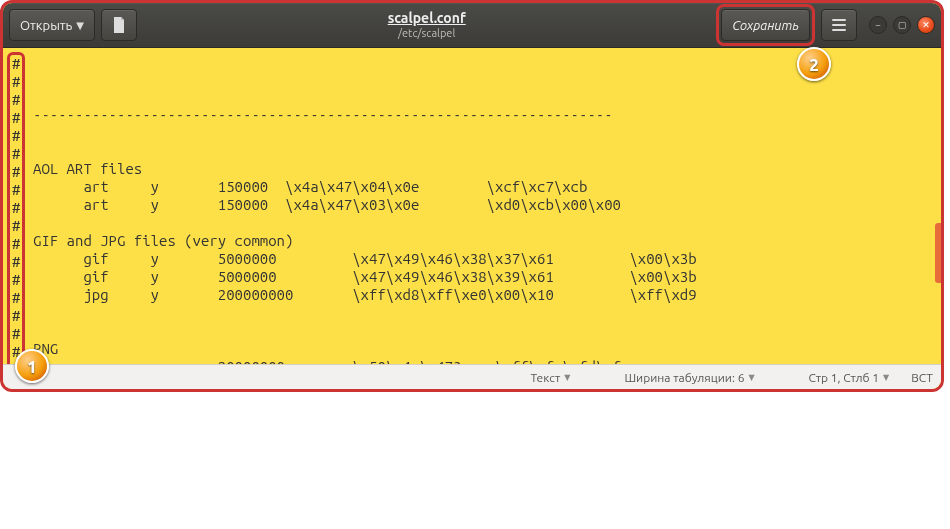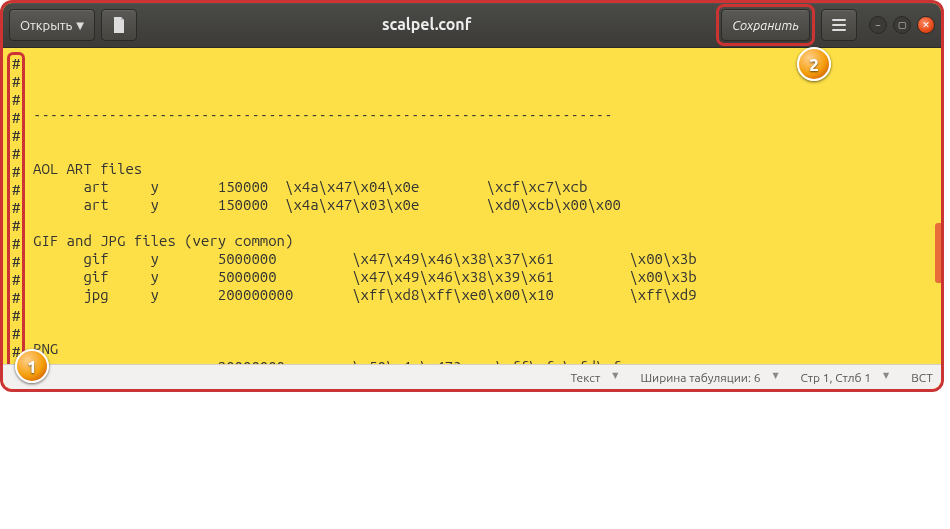--- a/index.html
+++ b/index.html
@@ -46,21 +46,21 @@
     box-shadow: inset 0 1px 0 rgba(255,255,255,.08);
     white-space: nowrap;
   }
   .hbtn-sq { width: 34px; padding: 0; }
   .title-center {
     flex: 1;
     text-align: center;
     color: #eee;
     line-height: 1.1;
   }
-  .title-center .t1 { font-size: 16px; font-weight: 700; }
+  .title-center .t1 { font-size: 14px; font-weight: 700; text-decoration: underline; }
   .title-center .t2 { font-size: 11px; color: #bfbdb6; }
   .save-wrap {
     display: inline-flex;
     border: 3px solid #c33;
     border-radius: 8px;
     padding: 2px;
     font-style: italic;
   }
   .hamburger-lines {
     display: flex; flex-direction: column; gap: 3px;
@@ -114,21 +114,21 @@
     border-top: 1px solid #d4d0c8;
     background: #f2f1ef;
     display: flex;
     align-items: center;
     justify-content: flex-end;
     font-size: 12px;
     color: #555;
     padding: 0 8px;
     gap: 22px;
   }
-  .statusbar .sel { cursor: pointer; display:inline-flex; gap:12px;}
+  .statusbar .sel { cursor: pointer; display:inline-flex; align-items:center; gap:4px;margin-left:32px;}
   .statusbar .tri { font-size: 8px; color:#888; }
 
   .badge {
     position: absolute;
     width: 30px; height: 30px;
     border-radius: 50%;
     background: radial-gradient(circle at 35% 30%, #ffcf8a, #f59e0b 55%, #c2410c 100%);
     border: 2px solid #fff;
     box-shadow: 0 1px 3px rgba(0,0,0,.6);
     color: #fff;
@@ -160,20 +160,21 @@
       <span class="doc-icon">
         <svg width="14" height="16" viewBox="0 0 14 16">
             <path fill="#ddd" d="M2 0h7l3 3v13H2z"></path>
             <path fill="#bbb" d="M9 0v3h3z"></path>
           </svg>
       </span>
     </div>
 
     <div class="title-center">
       <div class="t1">scalpel.conf</div>
+      <div class="t2">/etc/scalpel</div>
     </div>
 
     <div class="save-wrap">
       <div class="hbtn">
         <span>Сохранить</span>
       </div>
     </div>
 
     <div class="hbtn hbtn-sq">
       <div class="hamburger-lines">

